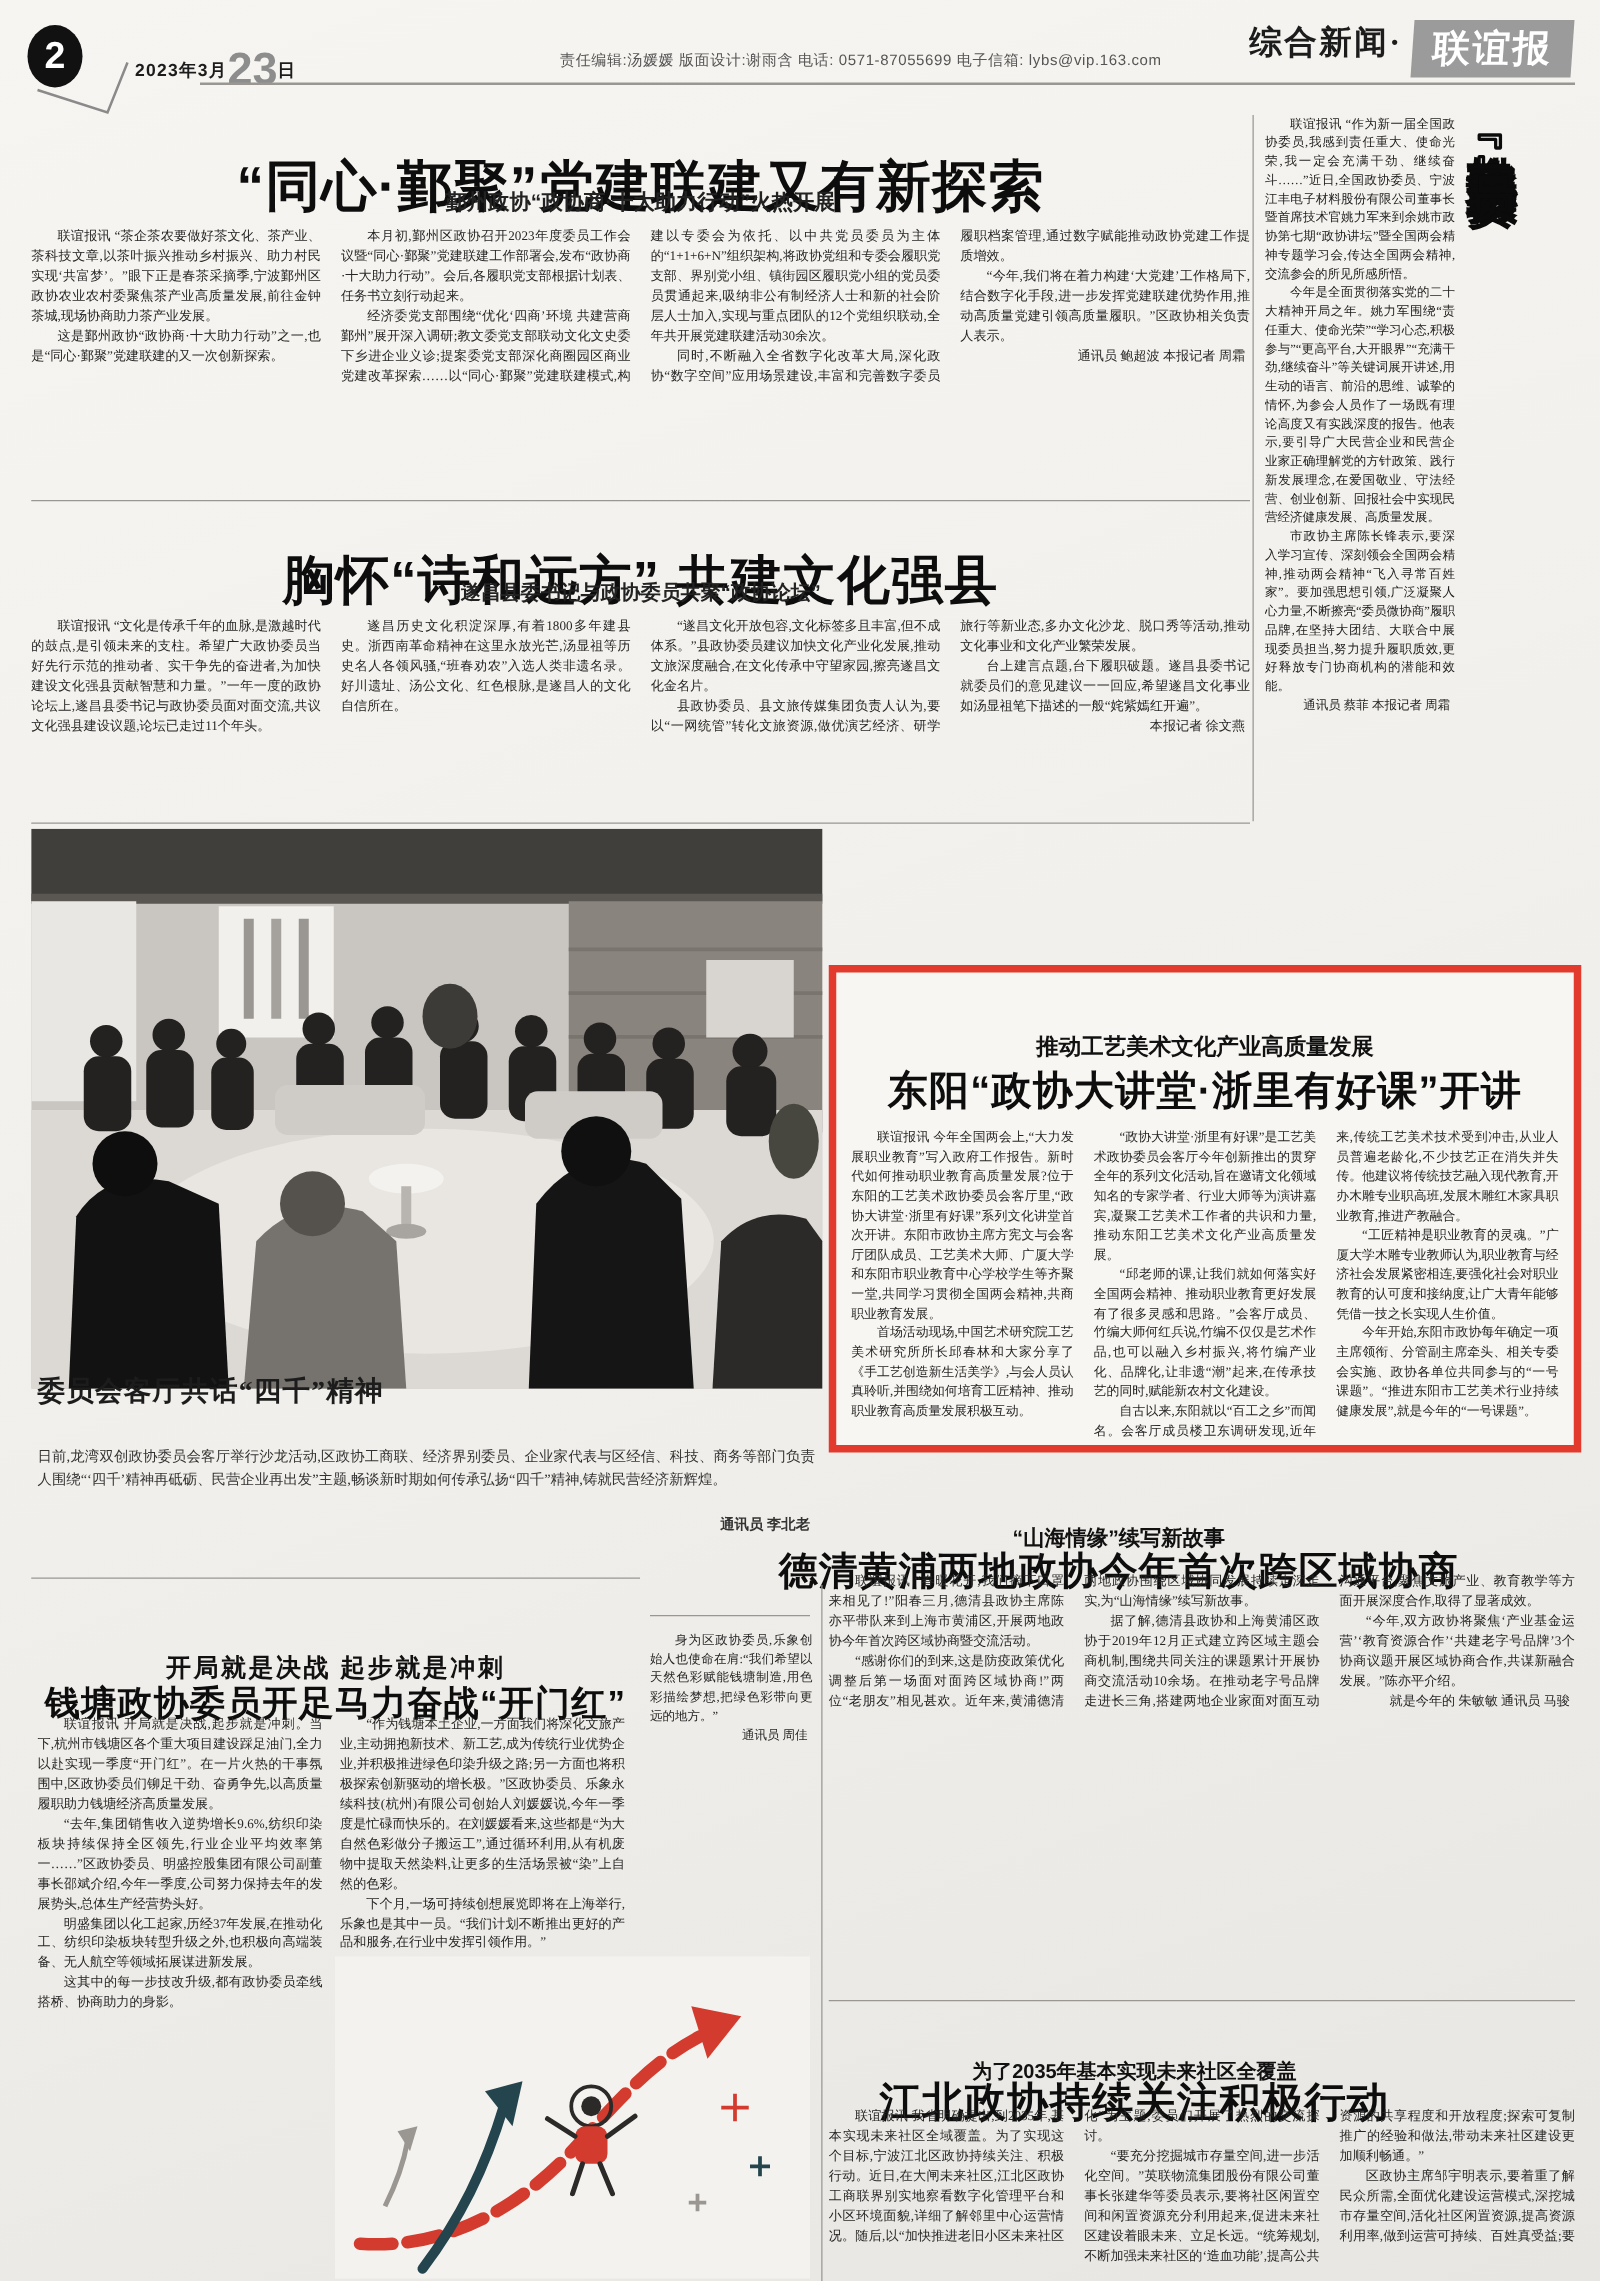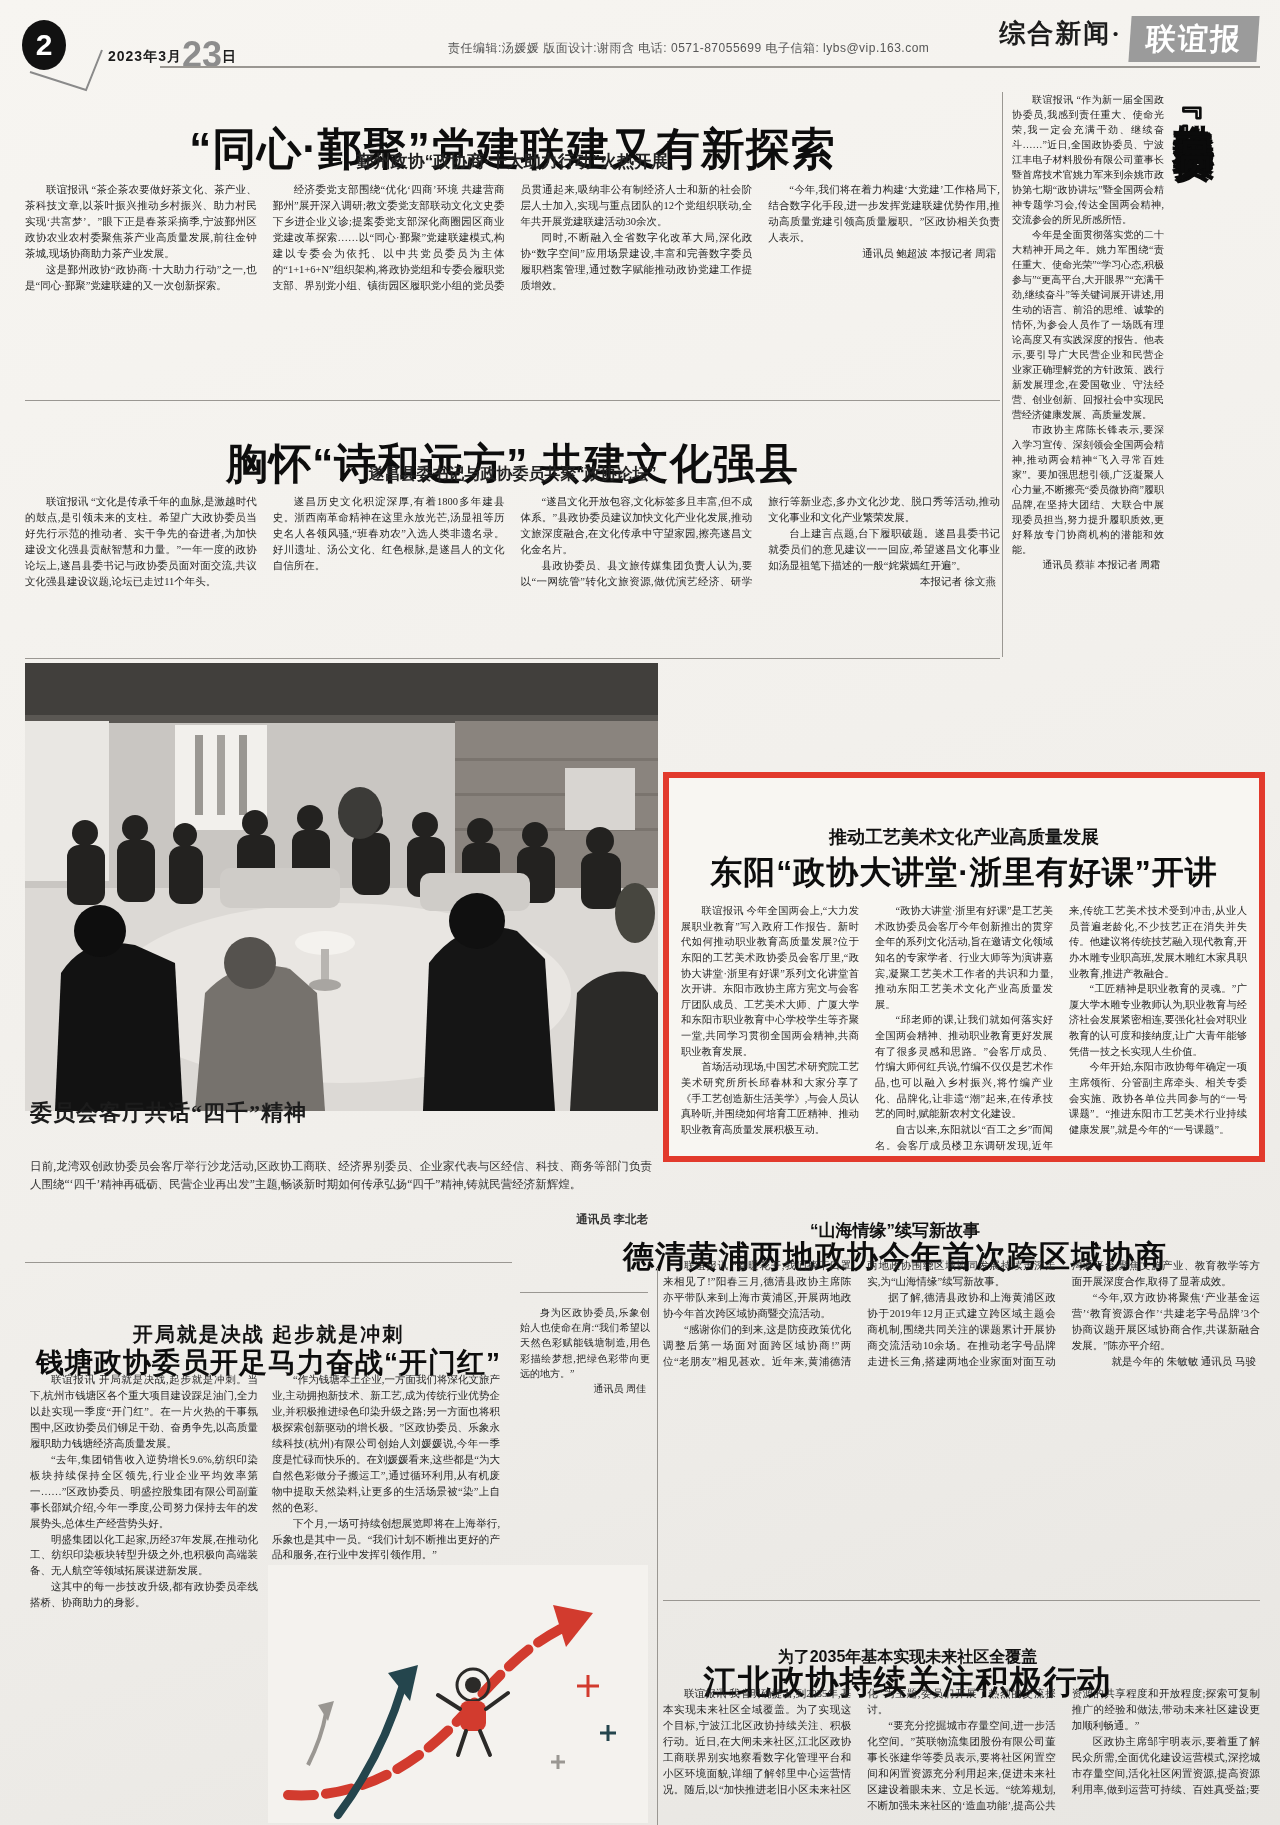--- a/index.html
+++ b/index.html
@@ -58,20 +58,21 @@
   <div class="abs section-title">综合新闻·</div>
   <div class="abs logo-box">联谊报</div>
   <div class="abs hairline" style="left:160px;top:66px;width:1100px;height:2px;"></div>
 
   <div class="abs headline hei" style="left:25px;top:92px;width:975px;font-size:44px;">“同心·鄞聚”党建联建又有新探索</div>
   <div class="abs subhead hei" style="left:25px;top:150px;width:975px;font-size:17px;">鄞州政协“政协商·十大助力行动”火热开展</div>
   <div class="abs bodytext cols4" style="left:25px;top:182px;width:975px;height:212px;">
     <div>
         <p>联谊报讯 “茶企茶农要做好茶文化、茶产业、茶科技文章,以茶叶振兴推动乡村振兴、助力村民实现‘共富梦’。”眼下正是春茶采摘季,宁波鄞州区政协农业农村委聚焦茶产业高质量发展,前往金钟茶城,现场协商助力茶产业发展。</p>
         <p>这是鄞州政协“政协商·十大助力行动”之一,也是“同心·鄞聚”党建联建的又一次创新探索。</p>
+        <p>本月初,鄞州区政协召开2023年度委员工作会议暨“同心·鄞聚”党建联建工作部署会,发布“政协商·十大助力行动”。会后,各履职党支部根据计划表、任务书立刻行动起来。</p>
         <p>经济委党支部围绕“优化‘四商’环境 共建营商鄞州”展开深入调研;教文委党支部联动文化文史委下乡进企业义诊;提案委党支部深化商圈园区商业党建改革探索……以“同心·鄞聚”党建联建模式,构建以专委会为依托、以中共党员委员为主体的“1+1+6+N”组织架构,将政协党组和专委会履职党支部、界别党小组、镇街园区履职党小组的党员委员贯通起来,吸纳非公有制经济人士和新的社会阶层人士加入,实现与重点团队的12个党组织联动,全年共开展党建联建活动30余次。</p>
         <p>同时,不断融入全省数字化改革大局,深化政协“数字空间”应用场景建设,丰富和完善数字委员履职档案管理,通过数字赋能推动政协党建工作提质增效。</p>
         <p>“今年,我们将在着力构建‘大党建’工作格局下,结合数字化手段,进一步发挥党建联建优势作用,推动高质量党建引领高质量履职。”区政协相关负责人表示。</p>
       </div>
     <p class="byline">通讯员 鲍超波 本报记者 周霜</p>
   </div>
 
   <div class="abs hairline" style="left:25px;top:400px;width:975px;height:1px;"></div>
 
   <div class="abs headline hei" style="left:25px;top:408px;width:975px;font-size:42px;">胸怀“诗和远方” 共建文化强县</div>

